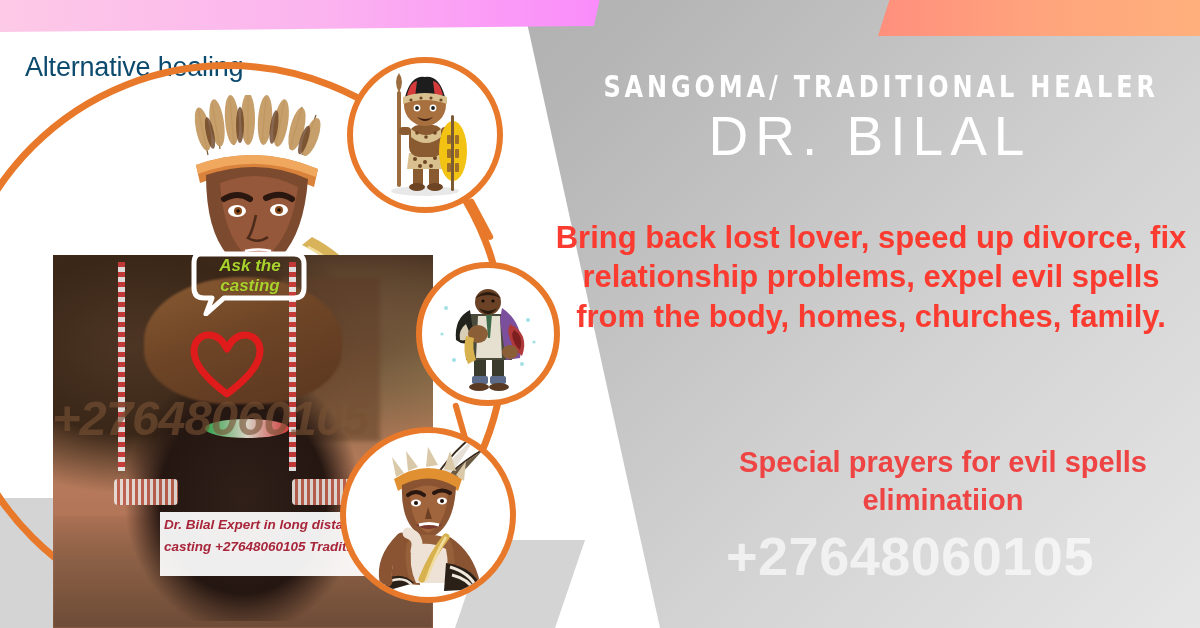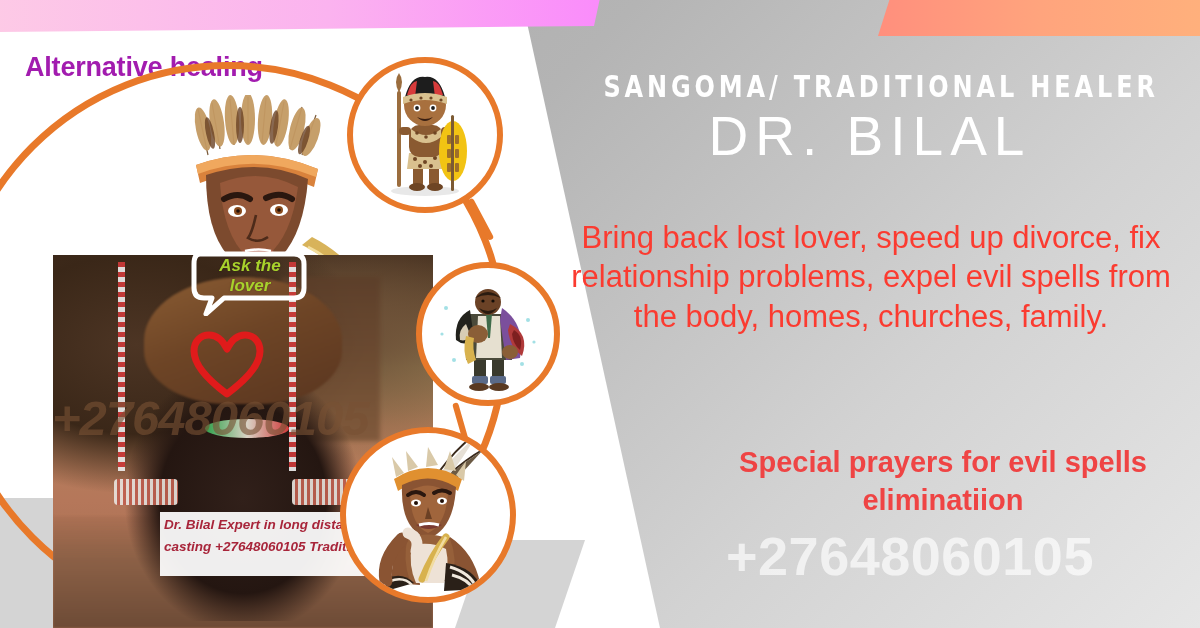--- a/index.html
+++ b/index.html
@@ -50,22 +50,22 @@
     width: 324px; height: 40px;
     background: linear-gradient(90deg, #ff8f7d 0%, #ffa47d 50%, #ffb07c 100%);
     clip-path: polygon(12px 0px, 324px 0px, 324px 38px, 0px 38px);
   }
 
   
   .alt-heal {
     position: absolute;
     left: 25px; top: 52px;
     font-size: 27px;
-    font-weight: 700;
-    color: #a21caf;
+    font-weight: 400;
+    color: #0c4a6e;
     letter-spacing: -0.2px;
     white-space: nowrap;
   }
 
   .big-arc {
     position: absolute;
     left: -52px; top: 62px;
     width: 560px; height: 560px;
     border: 7px solid #e8792a;
     border-radius: 50%;
@@ -239,21 +239,21 @@
     letter-spacing: 7px;
     color: #ffffff;
     white-space: nowrap;
   }
   .services {
     position: absolute;
     left: 548px; top: 218px;
     width: 646px;
     text-align: center;
     font-size: 31px;
-    font-weight: 400;
+    font-weight: 700;
     color: #fb3b30;
     line-height: 1.27;
   }
   .prayers {
     position: absolute;
     left: 655px; top: 443px;
     width: 576px;
     text-align: center;
     font-size: 29px;
     font-weight: 700;
@@ -354,21 +354,21 @@
     <div class="beads-l"></div>
     <div class="beads-r"></div>
     <div class="necklace"></div>
     <div class="armband-l"></div>
     <div class="armband-r"></div>
   </div>
 
   <svg class="bubble" viewBox="0 0 118 68" xmlns="http://www.w3.org/2000/svg">
     <path d="M10 6 Q4 6 4 16 L4 40 Q4 50 14 50 L22 50 L16 66 L34 50 L104 50 Q114 50 114 40 L114 16 Q114 6 104 6 Z" fill="none" stroke="#ffffff" stroke-width="5" stroke-linejoin="round"></path>
   </svg>
-  <div class="bubble-text">Ask the lover</div>
+  <div class="bubble-text">Ask the casting</div>
 
   <svg class="heart" viewBox="0 0 74 68" xmlns="http://www.w3.org/2000/svg">
     <path d="M37 64 C10 44 4 30 4 21 C4 11 11 5 19 5 C27 5 33 11 37 19 C41 11 47 5 55 5 C63 5 70 11 70 21 C70 30 64 44 37 64 Z" fill="none" stroke="#e01b1b" stroke-width="7" stroke-linejoin="round"></path>
   </svg>
 
   <div class="watermark-photo">+27648060105</div>
 
   <div class="caption-band">
     <p>Dr. Bilal Expert in long distan</p>
     <p>casting +27648060105 Traditi</p>

